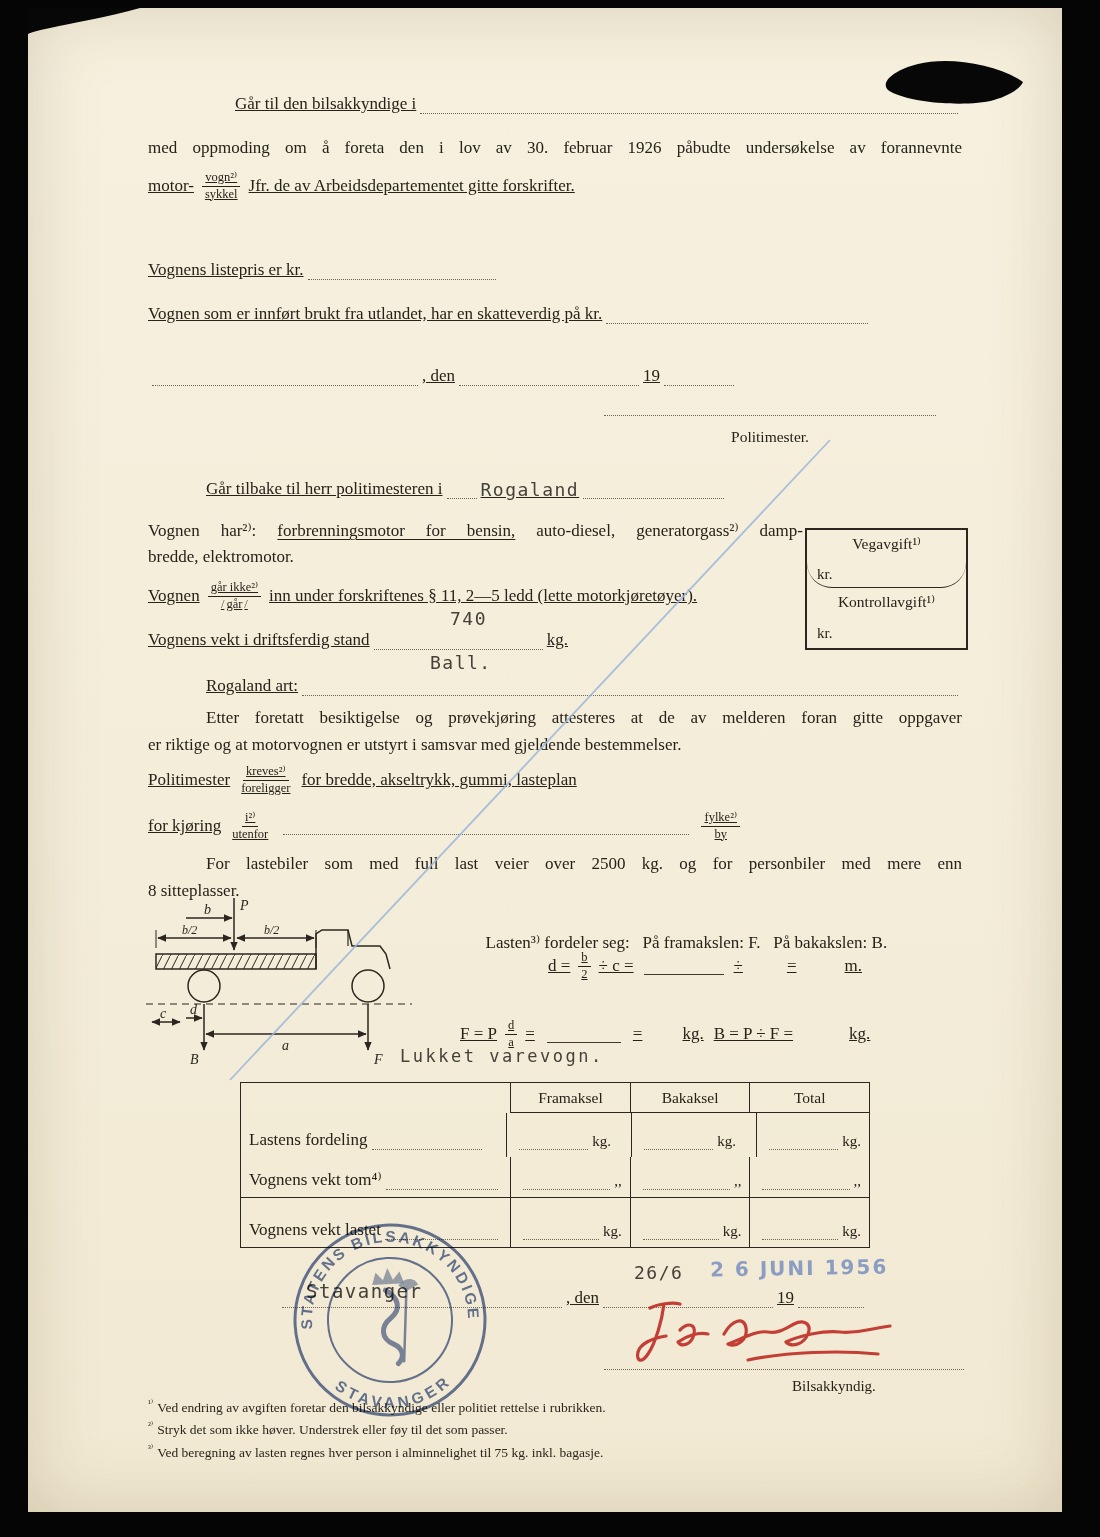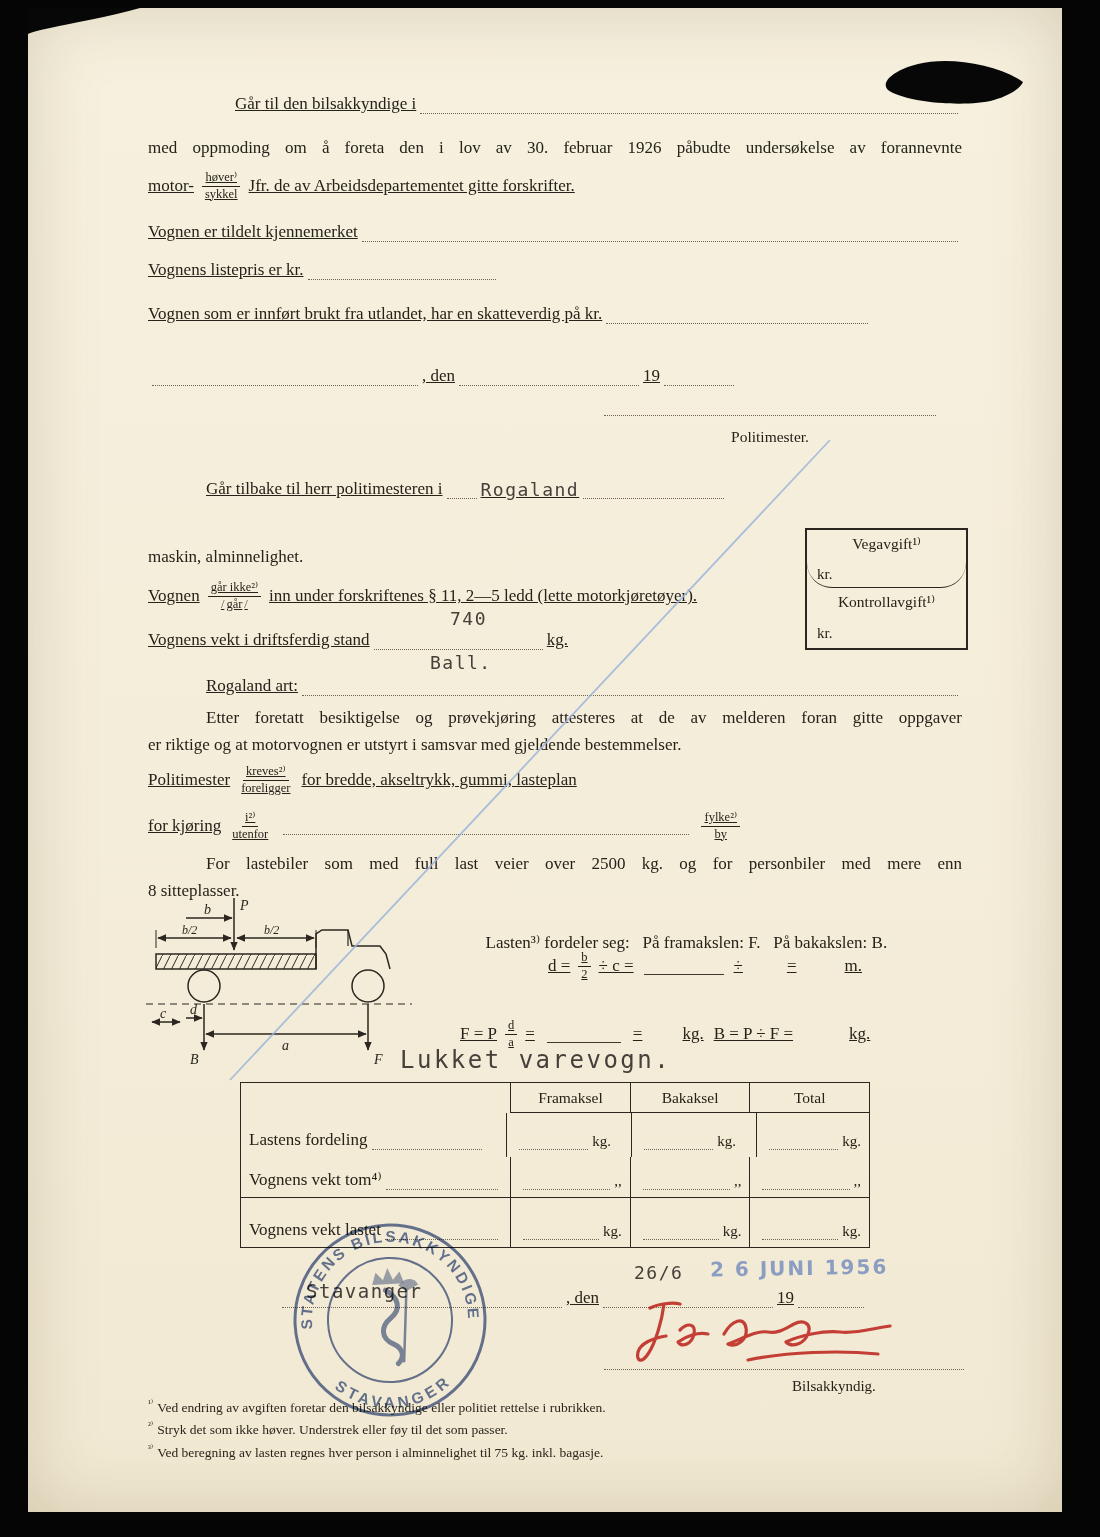--- a/index.html
+++ b/index.html
@@ -81,28 +81,24 @@
     <div class="ln" style="left:207px;right:100px;top:86px;">
       <span>Går til den bilsakkyndige i</span>
         <span class="dot f"></span>
     </div>
     <div class="jl" style="left:120px;right:100px;top:130px;">
       <span>med oppmoding om å foreta den i lov av 30. februar 1926 påbudte undersøkelse av forannevnte</span>
     </div>
     <div class="ln c" style="left:120px;top:158px;height:40px;">
       <span>motor-</span>
       <span class="frac">
-        <span class="ft">høver⁾</span>
+        <span class="ft">vogn²⁾</span>
         <span class="fb">sykkel</span>
       </span>
       <span>Jfr. de av Arbeidsdepartementet gitte forskrifter.</span>
-    </div>
-    <div class="ln" style="left:120px;right:100px;top:214px;">
-      <span>Vognen er tildelt kjennemerket</span>
-        <span class="dot f"></span>
     </div>
     <div class="ln" style="left:120px;width:352px;top:252px;">
       <span>Vognens listepris er kr.</span>
         <span class="dot f"></span>
     </div>
     <div class="ln" style="left:120px;width:724px;top:296px;">
       <span>Vognen som er innført brukt fra utlandet, har en skatteverdig på kr.</span>
         <span class="dot f"></span>
     </div>
     <div class="ln" style="left:120px;width:590px;top:358px;">
@@ -119,22 +115,25 @@
       <span>Politimester.</span>
     </div>
 
     <div class="ln" style="left:178px;right:334px;top:470px;">
       <span>Går tilbake til herr politimesteren i</span>
       <span class="dot" style="width:30px"></span>
       <span class="tw" style="position:static;transform:translateY(2px)">Rogaland</span>
       <span class="dot f"></span>
     </div>
 
+    <div class="jl" style="left:120px;width:655px;top:512px;">
+      <span>Vognen har²⁾: </span><span class="u">forbrenningsmotor for bensin,</span><span> auto-diesel, generatorgass²⁾ damp-</span>
+    </div>
     <div class="pl" style="left:120px;top:539px;">
-      <span>maskin, alminnelighet.</span>
+      <span>bredde, elektromotor.</span>
     </div>
 
     <div id="feebox">
       <div class="fb-half first">
         <div class="fb-label">Vegavgift¹⁾</div>
         <div class="fb-kr">kr.</div>
       </div>
       <div class="fb-half">
         <div class="fb-label">Kontrollavgift¹⁾</div>
         <div class="fb-kr">kr.</div>
@@ -263,21 +262,21 @@
         <span class="ft">d</span>
         <span class="fb">a</span>
       </span>
       <span>=</span>
       <span class="blank" style="width:74px;margin:0 12px;align-self:center;margin-top:14px"></span>
       <span>=</span>
       <span style="margin-left:40px">kg.</span>
       <span style="margin-left:10px">B = P ÷ F =</span>
       <span style="margin-left:56px">kg.</span>
     </div>
-    <div class="tw" style="left:372px;top:1038px;font-size:24px;letter-spacing:2.5px;text-align:right;">Lukket varevogn.</div>
+    <div class="tw" style="left:372px;top:1038px;font-size:17px;letter-spacing:2.5px;text-align:right;">Lukket varevogn.</div>
 
     <div id="vtable">
       <div class="trow head">
         <div class="tcell lab"></div>
         <div class="tcell val">Framaksel</div>
         <div class="tcell val">Bakaksel</div>
         <div class="tcell val">Total</div>
       </div>
       <div class="trow r1">
         <div class="tcell lab">

